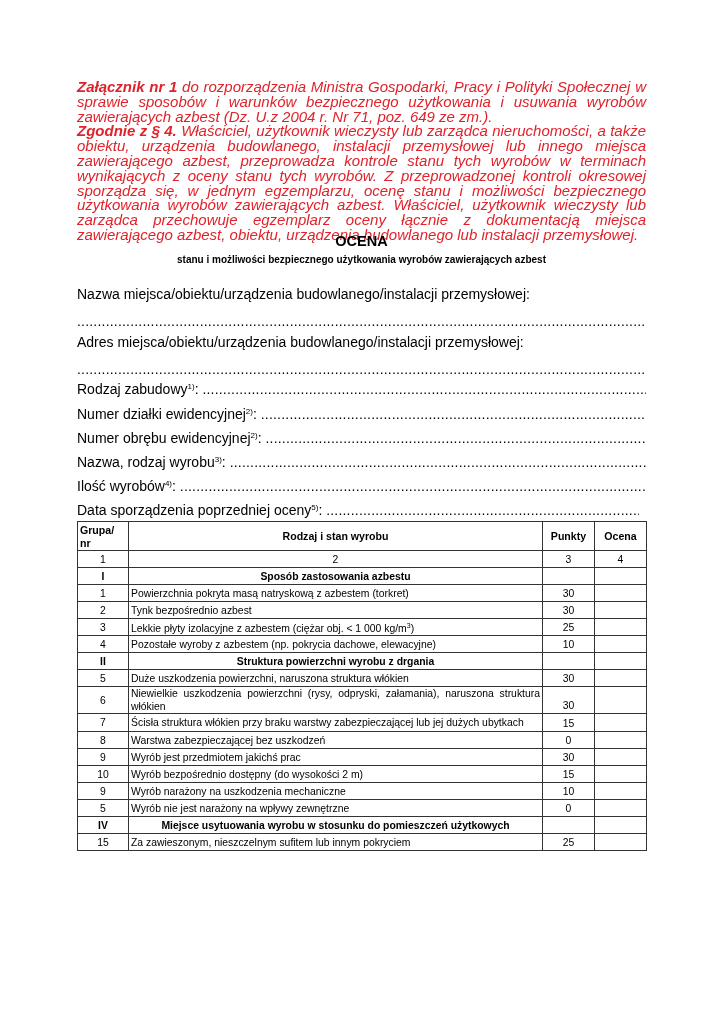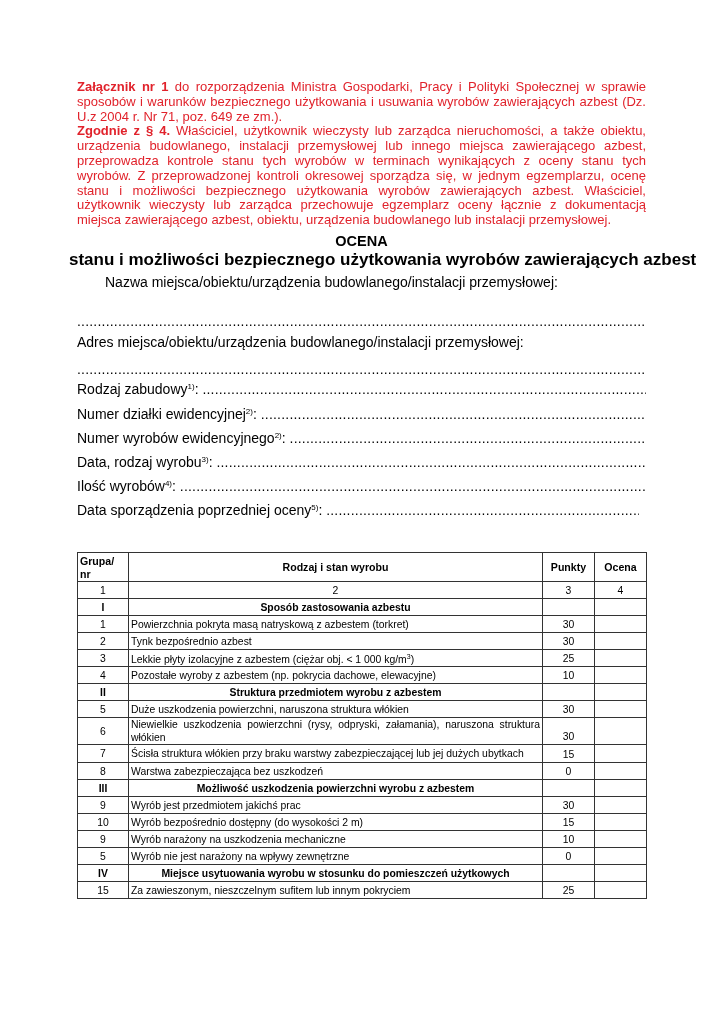--- a/index.html
+++ b/index.html
@@ -1,39 +1,39 @@
 <!DOCTYPE html>
 <html><head>
   <meta charset="utf-8">
   <style>
     html, body { margin: 0; padding: 0; background: #ffffff; }
     body { width: 724px; height: 1024px; position: relative; overflow: hidden;
            font-family: "Liberation Sans", sans-serif; color: #000; }
     .page { position: absolute; left: 77px; top: 0; width: 569px; }
 
     .intro { position: absolute; top: 80px; left: 0; width: 569px;
-             color: #e1222b; font-size: 13px; line-height: 14.8px;
+             color: #e1222b; font-style: italic; font-size: 15px; line-height: 14.8px;
              text-align: justify; }
     .intro p { margin: 0; }
     .intro b { font-weight: bold; }
 
     .title { position: absolute; top: 232px; left: 0; width: 569px; text-align: center;
              font-weight: bold; font-size: 14.5px; line-height: 18px; }
     .subtitle { position: absolute; top: 250px; left: -8px; width: 585px; text-align: center;
-             font-weight: bold; font-size: 17px; line-height: 20px; white-space: nowrap; }
+             font-weight: bold; font-size: 10px; line-height: 20px; white-space: nowrap; }
 
     .fields { position: absolute; top: 0; left: 0; width: 569px; }
     .field { position: absolute; left: 0; width: 569px; font-size: 14px; line-height: 18px;
              white-space: nowrap; overflow: hidden; }
     .field sup { font-size: 8px; vertical-align: 5px; line-height: 0; }
     .dots { color: #000; letter-spacing: 0.2px; }
     .dotline { position: absolute; left: 0; width: 569px; font-size: 14px; line-height: 14px;
                white-space: nowrap; overflow: hidden; letter-spacing: 0.2px; }
 
-    table.grid { position: absolute; top: 552px; left: 0; width: 569px; border-collapse: collapse;
+    table.grid { position: absolute; top: 521px; left: 0; width: 569px; border-collapse: collapse;
                  font-size: 10.4px; table-layout: fixed; }
     table.grid td { border: 1px solid #333; padding: 0 2px; height: 16px; line-height: 13px;
                     vertical-align: middle; }
     col.c1 { width: 51px; } col.c2 { width: 414px; } col.c3 { width: 52px; } col.c4 { width: 52px; }
     .hdr td { height: 31px; font-weight: bold; font-size: 10.6px; }
     .hdr td.grp { vertical-align: top; padding-top: 2px; text-align: left; }
     .center { text-align: center; }
     .bold { font-weight: bold; }
     .tall td { height: 29px; }
     .pts-bottom { vertical-align: bottom !important; padding-bottom: 1px !important; }
@@ -46,37 +46,37 @@
 
   <div class="intro">
     <p><b>Załącznik nr 1</b><span> do rozporządzenia Ministra Gospodarki, Pracy i Polityki Społecznej w sprawie sposobów  i warunków bezpiecznego użytkowania i usuwania wyrobów zawierających azbest (Dz. U.z 2004 r. Nr 71, poz. 649 ze zm.).</span></p>
     <p><b>Zgodnie z § 4.</b><span> Właściciel, użytkownik wieczysty lub zarządca nieruchomości, a także obiektu, urządzenia budowlanego, instalacji przemysłowej lub innego miejsca zawierającego azbest, przeprowadza kontrole stanu tych wyrobów w terminach wynikających z oceny stanu tych wyrobów. Z przeprowadzonej kontroli okresowej sporządza się, w jednym egzemplarzu, ocenę stanu i możliwości bezpiecznego użytkowania wyrobów zawierających azbest. Właściciel, użytkownik wieczysty lub zarządca przechowuje egzemplarz oceny łącznie z dokumentacją miejsca zawierającego azbest, obiektu, urządzenia budowlanego lub instalacji przemysłowej.</span></p>
   </div>
 
   <div class="title">OCENA</div>
   <div class="subtitle">stanu i możliwości bezpiecznego użytkowania wyrobów zawierających azbest</div>
 
   <div class="fields">
-    <div class="field" style="top:273px;margin-left:28px;">Nazwa miejsca/obiektu/urządzenia budowlanego/instalacji przemysłowej:</div>
+    <div class="field" style="top:285px;">Nazwa miejsca/obiektu/urządzenia budowlanego/instalacji przemysłowej:</div>
     <div class="dotline" style="top:314px;">.....................................................................................................................................................................................................................................................................</div>
 
     <div class="field" style="top:333px;">Adres miejsca/obiektu/urządzenia budowlanego/instalacji przemysłowej:</div>
     <div class="dotline" style="top:362px;">.....................................................................................................................................................................................................................................................................</div>
 
     <div class="field" style="top:380px;">
       <span>Rodzaj zabudowy</span><sup>1)</sup><span>: </span><span class="dots">.....................................................................................................................................................................................................................................................................</span>
     </div>
     <div class="field" style="top:405px;">
       <span>Numer działki ewidencyjnej</span><sup>2)</sup><span>: </span><span class="dots">.....................................................................................................................................................................................................................................................................</span>
     </div>
     <div class="field" style="top:429px;">
-      <span>Numer wyrobów ewidencyjnego</span><sup>2)</sup><span>: </span><span class="dots">.....................................................................................................................................................................................................................................................................</span>
+      <span>Numer obrębu ewidencyjnej</span><sup>2)</sup><span>: </span><span class="dots">.....................................................................................................................................................................................................................................................................</span>
     </div>
     <div class="field" style="top:453px;">
-      <span>Data, rodzaj wyrobu</span><sup>3)</sup><span>: </span><span class="dots">.....................................................................................................................................................................................................................................................................</span>
+      <span>Nazwa, rodzaj wyrobu</span><sup>3)</sup><span>: </span><span class="dots">.....................................................................................................................................................................................................................................................................</span>
     </div>
     <div class="field" style="top:477px;">
       <span>Ilość wyrobów</span><sup>4)</sup><span>: </span><span class="dots">.....................................................................................................................................................................................................................................................................</span>
     </div>
     <div class="field" style="top:501px; width:562px;">
       <span>Data sporządzenia poprzedniej oceny</span><sup>5)</sup><span>: </span><span class="dots">.....................................................................................................................................................................................................................................................................</span>
     </div>
   </div>
 
   <table class="grid">
@@ -126,21 +126,21 @@
     </tr>
     <tr>
       <td class="center">4</td>
       <td>Pozostałe wyroby z azbestem (np. pokrycia dachowe, elewacyjne)</td>
       <td class="center">10</td>
       <td></td>
     </tr>
 
     <tr>
       <td class="center bold">II</td>
-      <td class="center bold">Struktura przedmiotem wyrobu z azbestem</td>
+      <td class="center bold">Struktura powierzchni wyrobu z drgania</td>
       <td></td>
       <td></td>
     </tr>
     <tr>
       <td class="center">5</td>
       <td>Duże uszkodzenia powierzchni, naruszona struktura włókien</td>
       <td class="center">30</td>
       <td></td>
     </tr>
     <tr class="tall">
@@ -150,31 +150,25 @@
       <td></td>
     </tr>
     <tr class="tall">
       <td class="center">7</td>
       <td class="just">Ścisła struktura włókien przy braku warstwy zabezpieczającej lub jej dużych ubytkach</td>
       <td class="center pts-bottom">15</td>
       <td></td>
     </tr>
     <tr>
       <td class="center">8</td>
-      <td>Warstwa zabezpieczająca bez uszkodzeń</td>
+      <td>Warstwa zabezpieczającej bez uszkodzeń</td>
       <td class="center">0</td>
       <td></td>
     </tr>
 
-    <tr>
-      <td class="center bold">III</td>
-      <td class="center bold">Możliwość uszkodzenia powierzchni wyrobu z azbestem</td>
-      <td></td>
-      <td></td>
-    </tr>
     <tr>
       <td class="center">9</td>
       <td>Wyrób jest przedmiotem jakichś prac</td>
       <td class="center">30</td>
       <td></td>
     </tr>
     <tr>
       <td class="center">10</td>
       <td>Wyrób bezpośrednio dostępny (do wysokości 2 m)</td>
       <td class="center">15</td>

